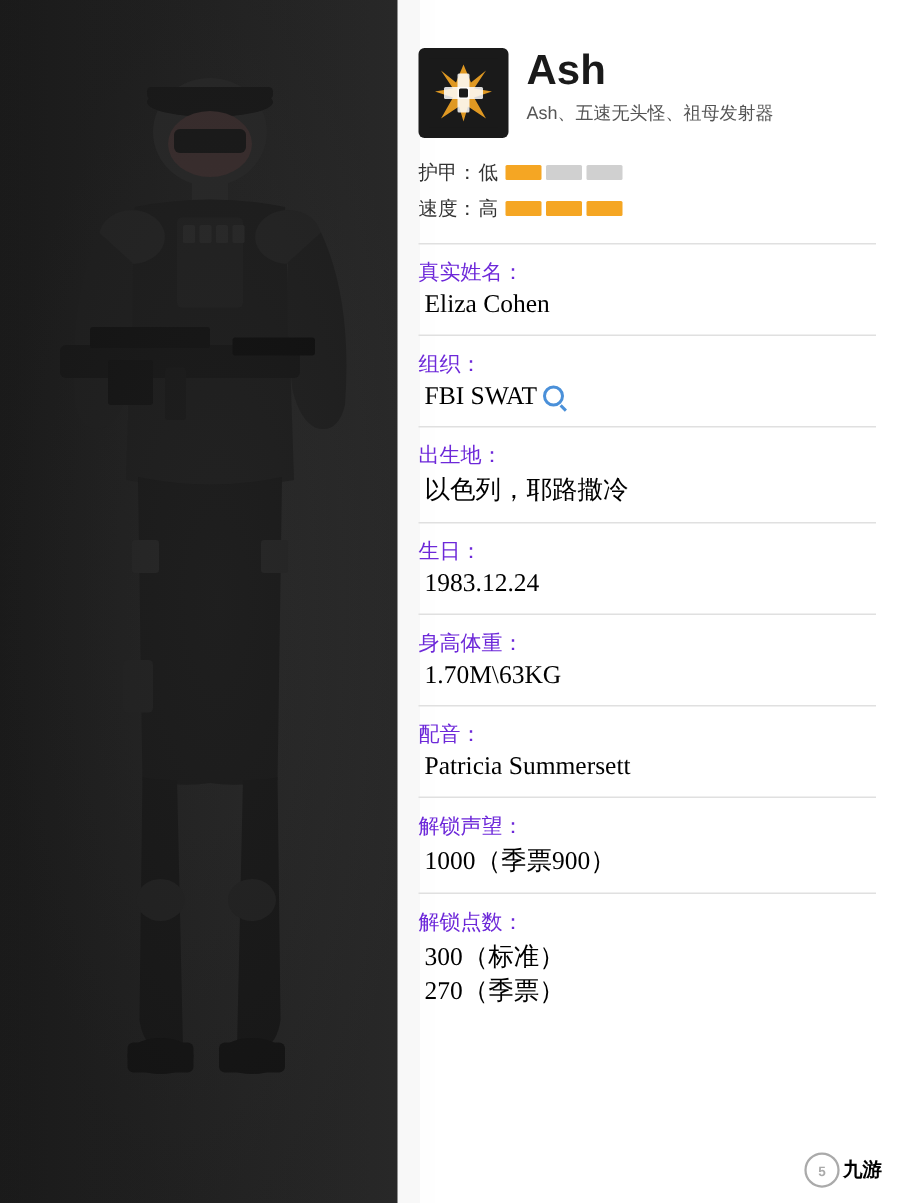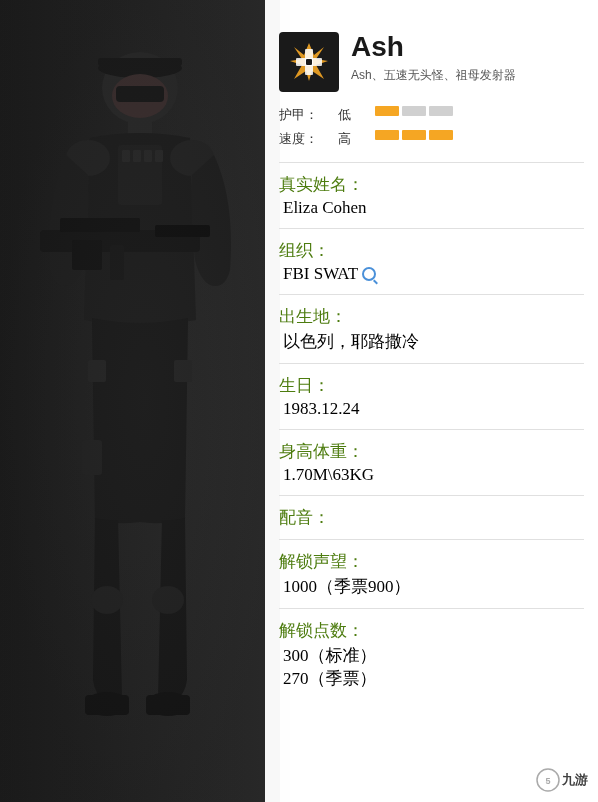--- a/index.html
+++ b/index.html
@@ -67,23 +67,22 @@
       line-height: 1.4;
       text-align: center;
     }
 
     .stats-section {
       margin-bottom: 14px;
     }
 
     .stat-row {
       display: flex;
-      align-items: flex-start;
+      align-items: center;
       margin-bottom: 6px;
-      gap: 19px;
     }
 
     .stat-label {
       font-size: 13px;
       color: #333;
       width: 40px;
       flex-shrink: 0;
     }
 
     .stat-value-text {
@@ -117,22 +116,22 @@
       height: 1px;
       background: #e0e0e0;
       margin: 10px 0;
     }
 
     .info-block {
       margin-bottom: 10px;
     }
 
     .info-label {
-      font-size: 17px;
-      color: #4d7c0f;
+      font-size: 14px;
+      color: #6d28d9;
       margin-bottom: 2px;
     }
 
     .info-value {
       font-size: 17px;
       color: #000000;
       padding-left: 4px;
       display: flex;
       align-items: center;
       gap: 4px;
@@ -170,21 +169,21 @@
       gap: 2px;
     }
 
     .watermark-icon {
       width: 24px;
       height: 24px;
     }
 
     .watermark-brand {
       font-size: 13px;
-      color: #404040;
+      color: #000000;
       font-weight: bold;
     }
 
     
     .left-bg {
       position: absolute;
       left: 0;
       top: 0;
       width: 280px;
       height: 802px;
@@ -340,20 +339,21 @@
 
   <div class="info-block">
     <div class="info-label">身高体重：</div>
     <div class="info-value">1.70M\63KG</div>
   </div>
 
   <div class="divider"></div>
 
   <div class="info-block">
     <div class="info-label">配音：</div>
+    <div class="info-value">Patricia Summersett</div>
   </div>
 
   <div class="divider"></div>
 
   <div class="info-block">
     <div class="info-label">解锁声望：</div>
     <div class="info-value">1000（季票900）</div>
   </div>
 
   <div class="divider"></div>

